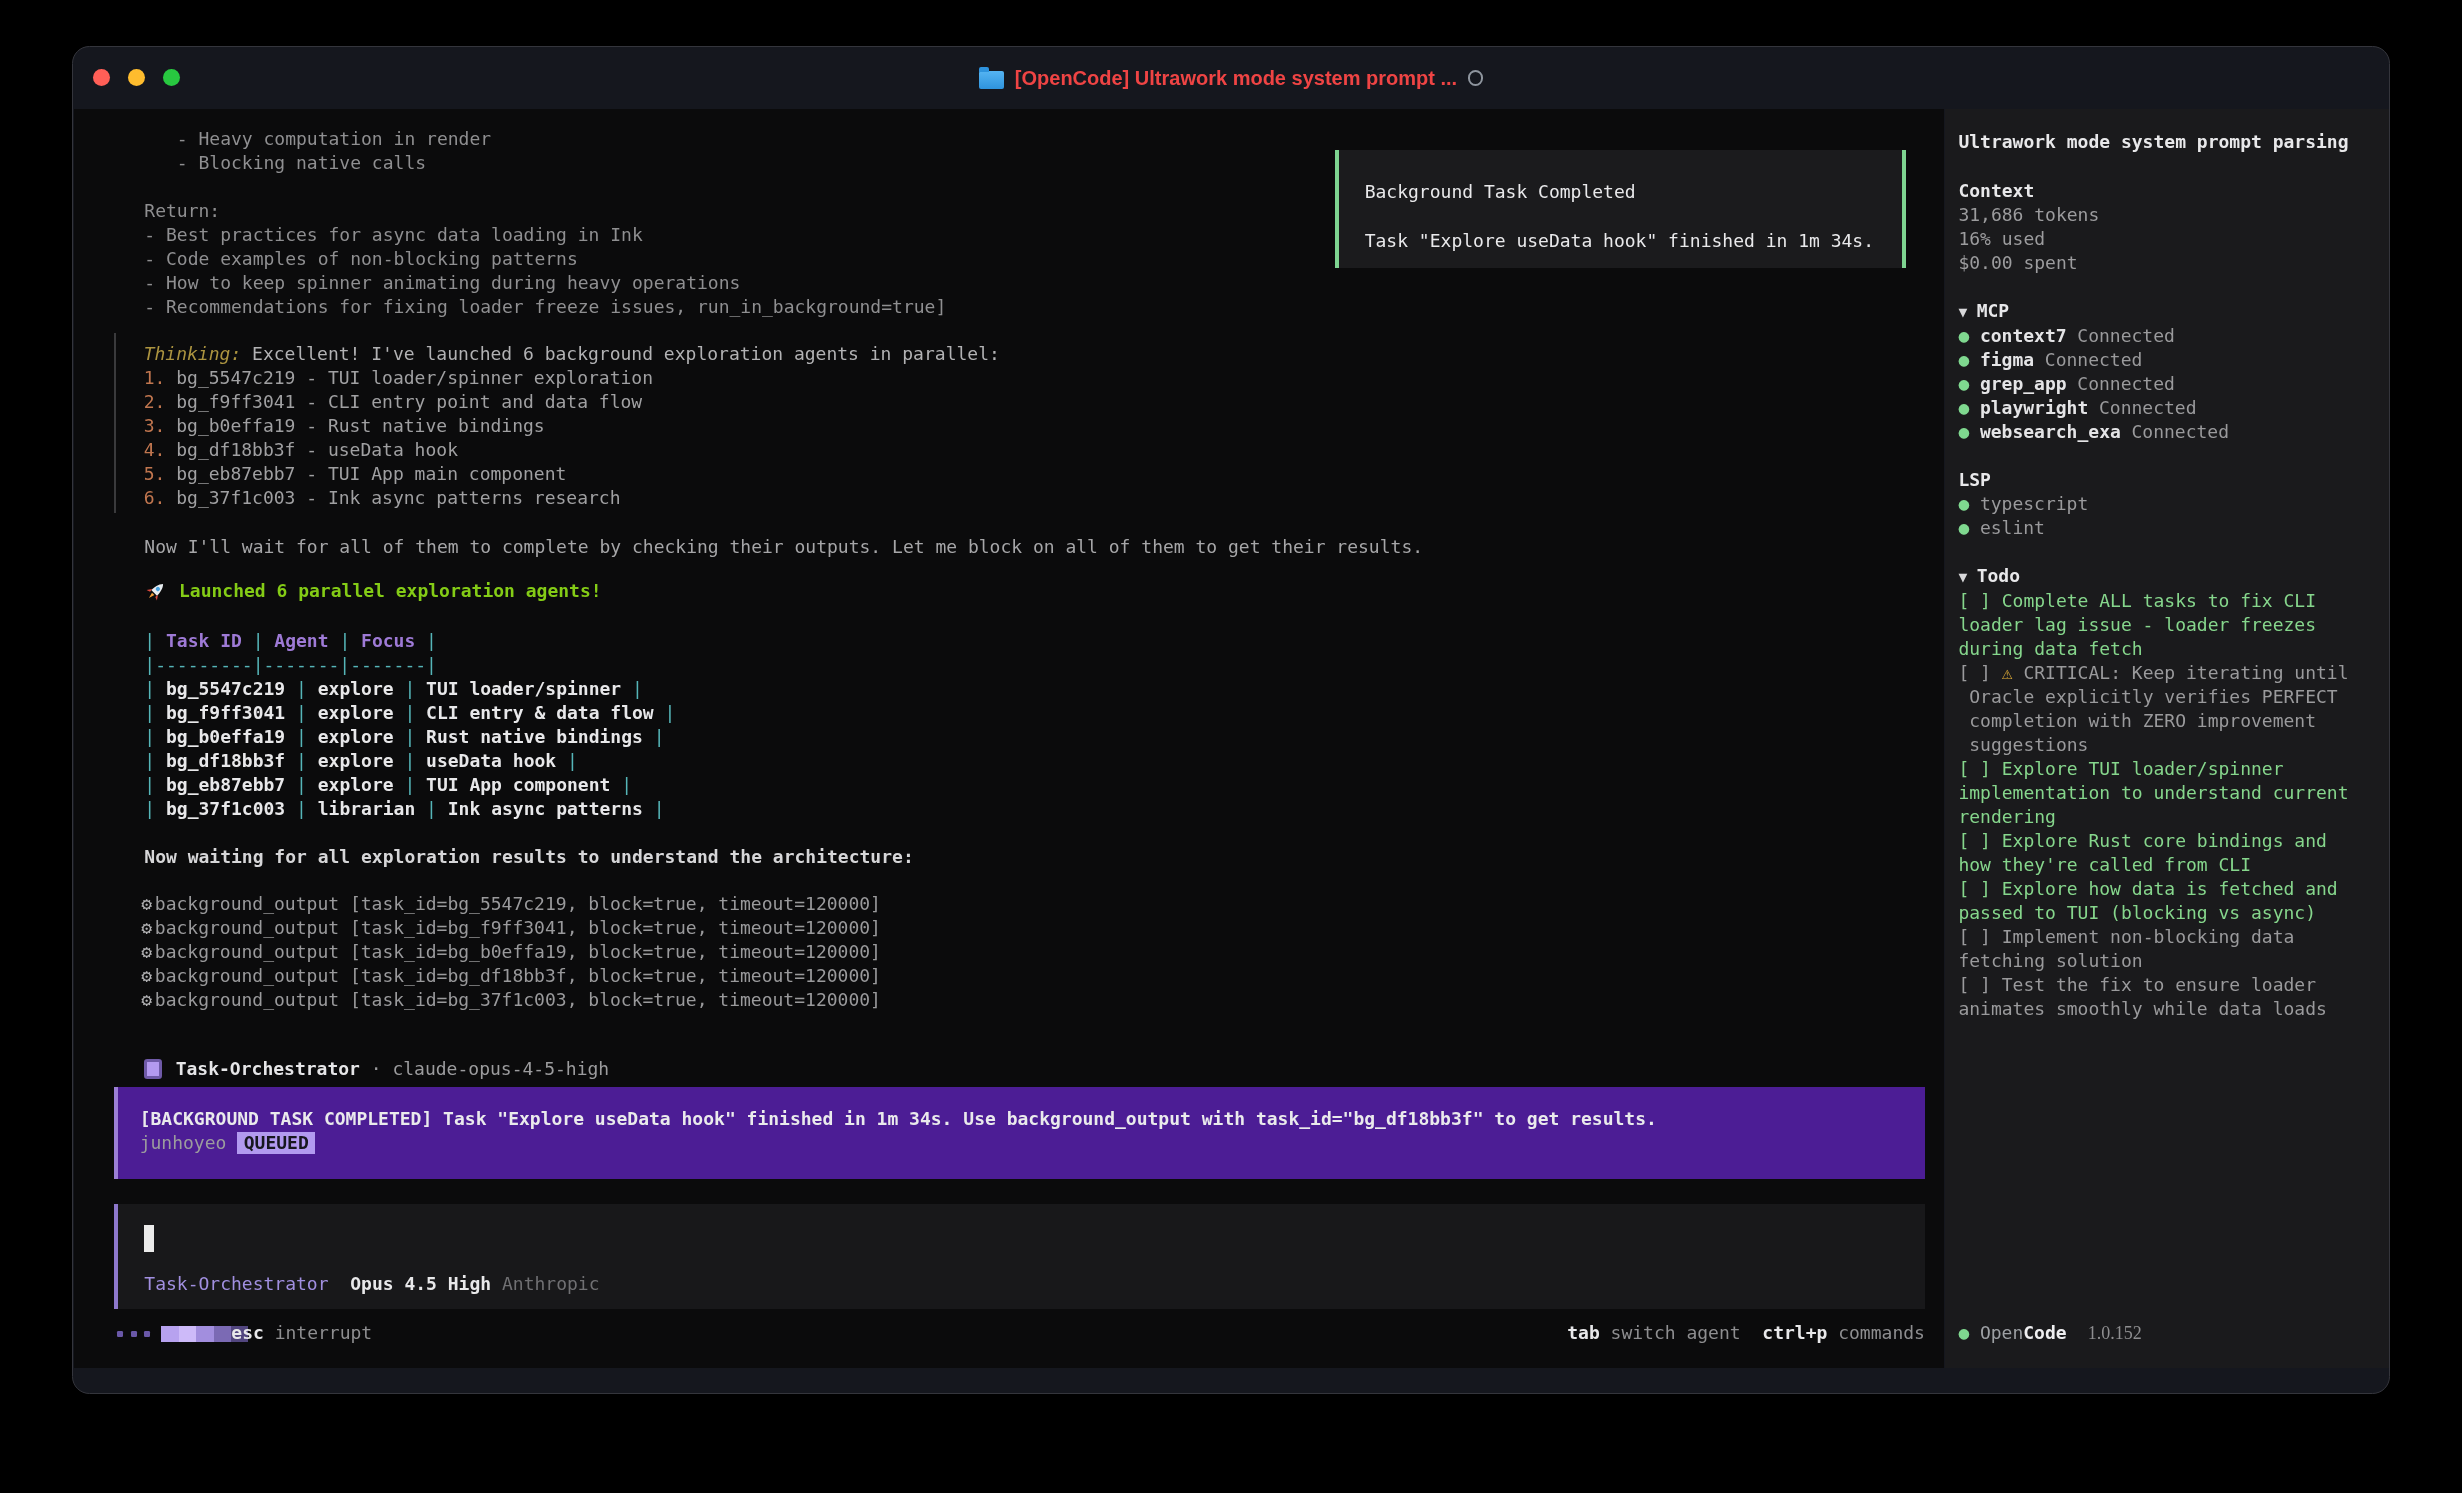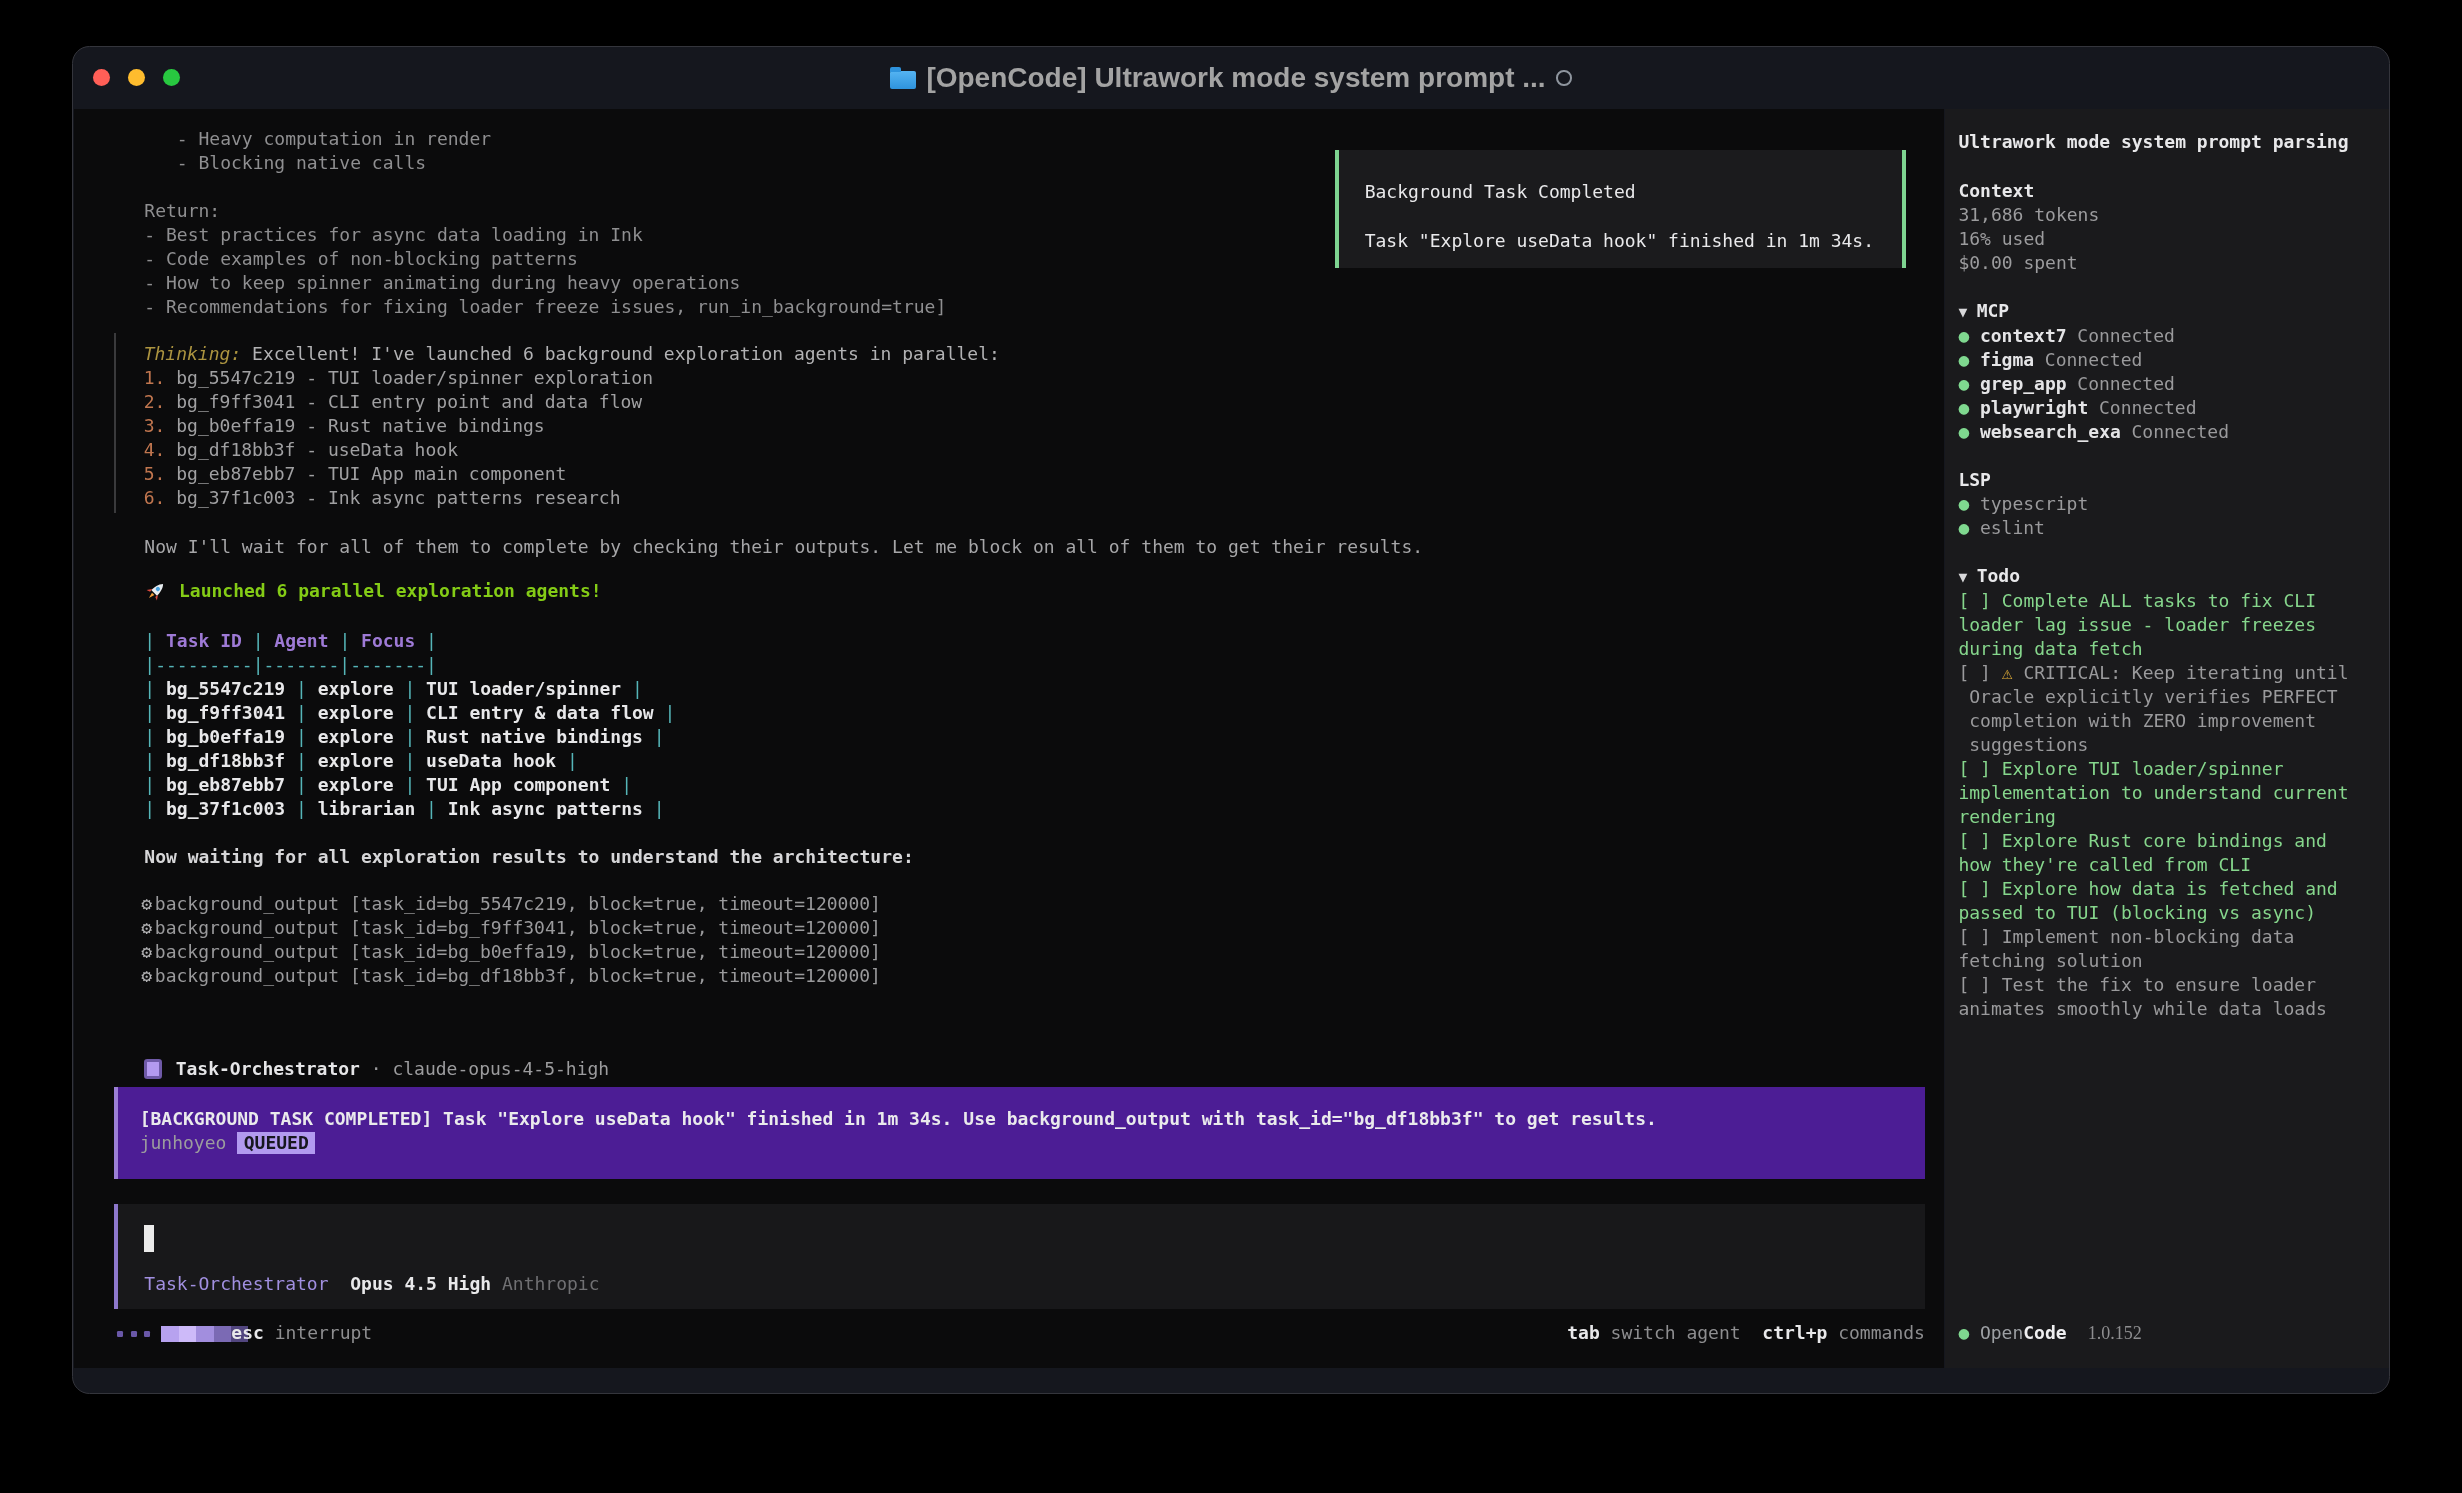--- a/index.html
+++ b/index.html
@@ -8,21 +8,21 @@
 
   .window { position:absolute; left:72px; top:46px; width:2318px; height:1348px;
             background:#15171e; border:1.3px solid #34353c; border-radius:17.4px; overflow:hidden; }
 
   
   .titlebar { position:absolute; left:0; top:0; width:100%; height:62px;
               display:flex; align-items:center; justify-content:center; gap:10.7px; }
   .traffic { position:absolute; left:20px; top:22px; display:flex; gap:17.4px; }
   .tl { width:17.4px; height:17.4px; border-radius:50%; }
   .tl.red{ background:#ff5f57; } .tl.yellow{ background:#febc2e; } .tl.green{ background:#28c840; }
-  .win-title { font-family:"Liberation Sans", sans-serif; font-weight:bold; font-size:28px; color:#a3a3a3; }
+  .win-title { font-family:"Liberation Sans", sans-serif; font-weight:bold; font-size:20px; color:#ef4444; }
   .folder { position:relative; width:25.4px; height:18px; background:linear-gradient(#55b4f2,#2e93dd); border-radius:2px; margin-top:4px; }
   .folder::before { content:""; position:absolute; left:0; top:-4px; width:10.7px; height:5.4px;
                     background:#2e93dd; border-radius:2px 2px 0 0; }
   .proxy { width:15.4px; height:15.4px; border:2px solid #8e959e; border-radius:50%; }
 
   
   .main { position:absolute; left:1.3px; top:62px; width:1870px; height:1259px; background:#0b0b0c; }
   .sidebar { position:absolute; left:1872px; top:62px; width:445px; height:1259px; background:#1a1a1c; }
 
   .pre { white-space:pre; }
@@ -179,20 +179,21 @@
       <div class="line"><span class="pipe">| </span><span class="cell">bg_37f1c003</span><span class="pipe"> | </span><span class="cell">librarian</span><span class="pipe"> | </span><span class="cell">Ink async patterns</span><span class="pipe"> |</span></div>
     </div>
 
     <div class="waiting-line">Now waiting for all exploration results to understand the architecture:</div>
 
     <div class="tools">
       <div class="tool-line"><span class="gear">⚙</span><span>background_output [task_id=bg_5547c219, block=true, timeout=120000]</span></div>
       <div class="tool-line"><span class="gear">⚙</span><span>background_output [task_id=bg_f9ff3041, block=true, timeout=120000]</span></div>
       <div class="tool-line"><span class="gear">⚙</span><span>background_output [task_id=bg_b0effa19, block=true, timeout=120000]</span></div>
       <div class="tool-line"><span class="gear">⚙</span><span>background_output [task_id=bg_df18bb3f, block=true, timeout=120000]</span></div>
+      <div class="tool-line"><span class="gear">⚙</span><span>background_output [task_id=bg_37f1c003, block=true, timeout=120000]</span></div>
     </div>
 
     <div class="agent-hdr">
       <span class="avatar"></span>
       <span class="b c-white">Task-Orchestrator</span>
       <span class="c-gray"> · </span>
       <span class="c-gray">claude-opus-4-5-high</span>
     </div>
 
     <div class="completed">

